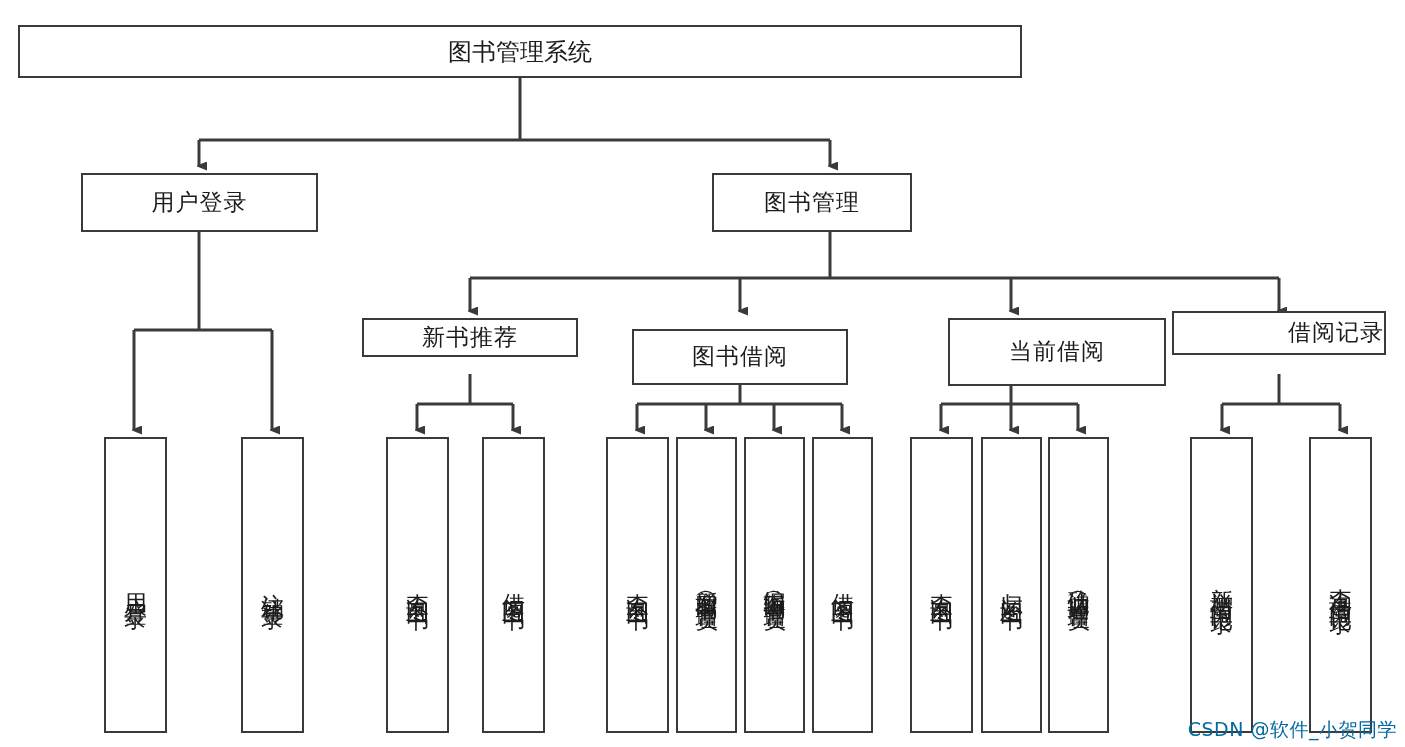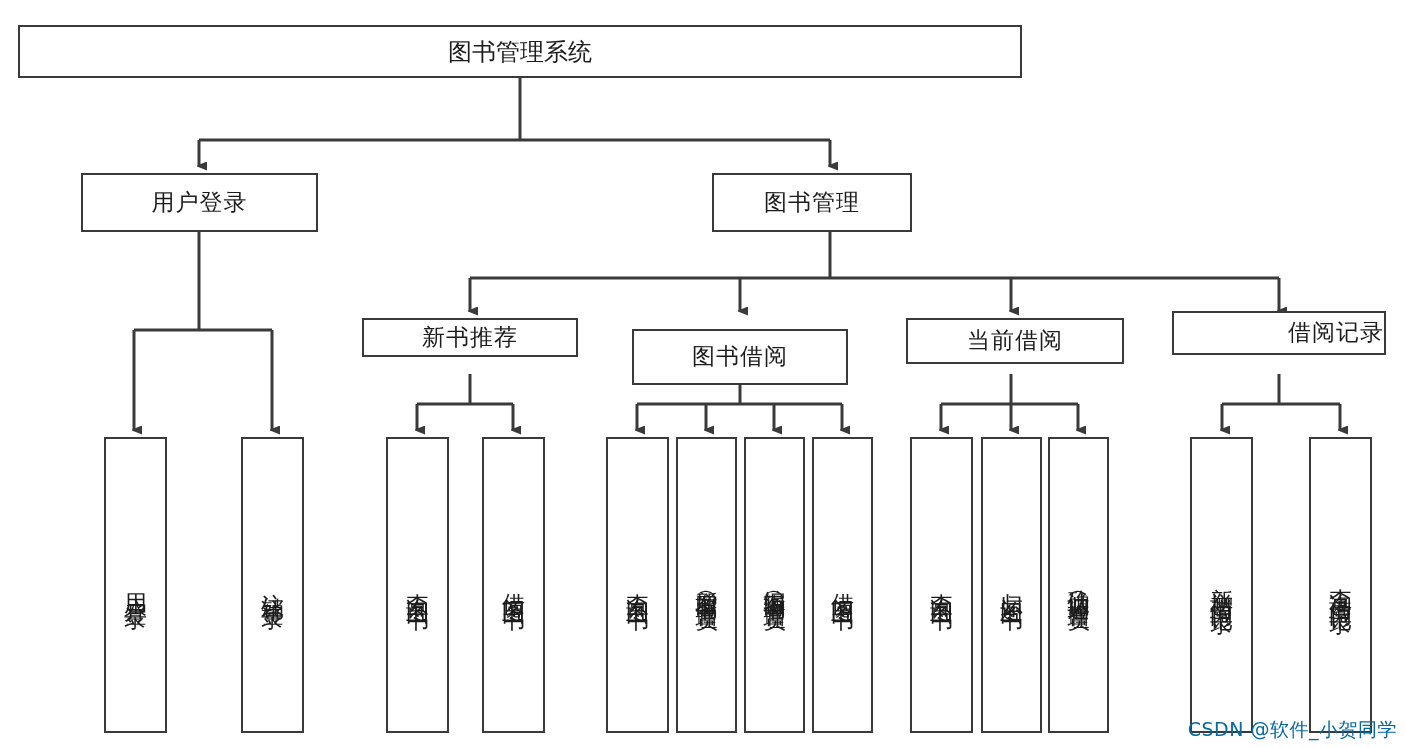--- a/index.html
+++ b/index.html
@@ -142,21 +142,21 @@
   <div class="node node-h" style="left:712px; top:173px; width:200px; height:59px;">
     <span>图书管理</span>
   </div>
 
   <div class="node node-h" style="left:362px; top:318px; width:216px; height:39px;">
     <span>新书推荐</span>
   </div>
   <div class="node node-h" style="left:632px; top:318px; width:216px; height:56px;margin-top:11px;">
     <span>图书借阅</span>
   </div>
-  <div class="node node-h" style="left:906px; top:318px; width:218px; height:46px;font-family:Liberation Serif, serif;">
+  <div class="node node-h" style="left:948px; top:318px; width:218px; height:68px;font-family:Liberation Serif, serif;">
     <span>当前借阅</span>
   </div>
   <div class="node node-h" style="left:1172px; top:311px; width:214px; height:44px;justify-content:flex-end;">
     <span>借阅记录</span>
   </div>
 
   <div class="leaf" style="left:104px; top:437px; width:63px; height:296px;">
     <span class="vtext">用户登录</span>
   </div>
   <div class="leaf" style="left:241px; top:437px; width:63px; height:296px;">

